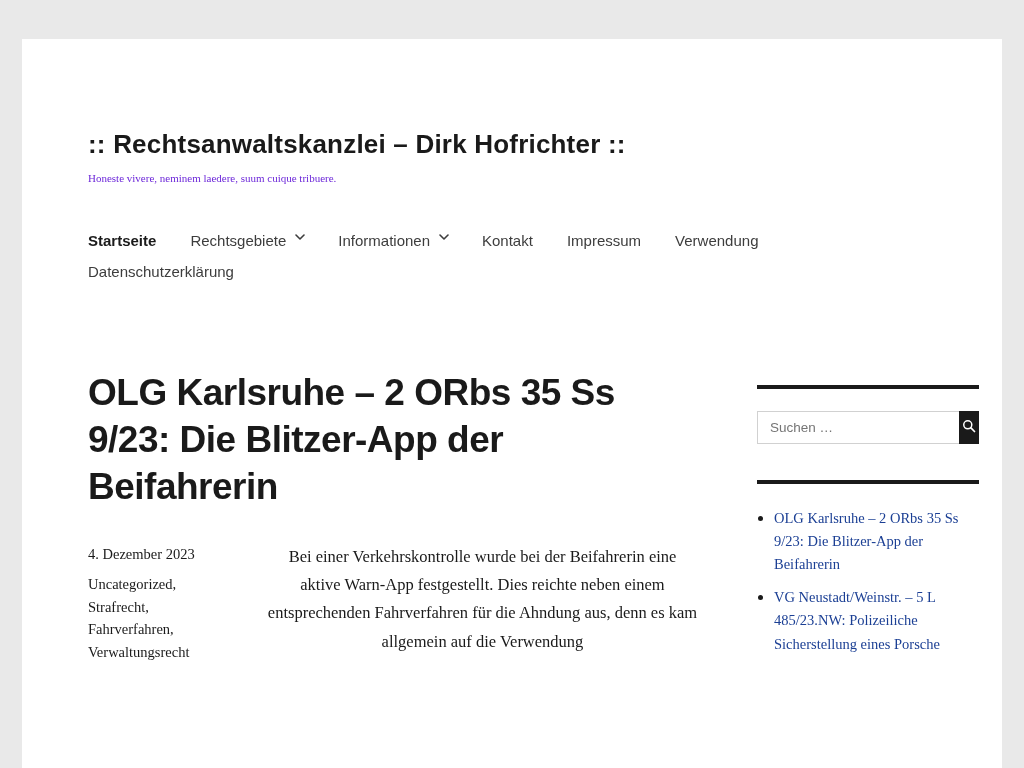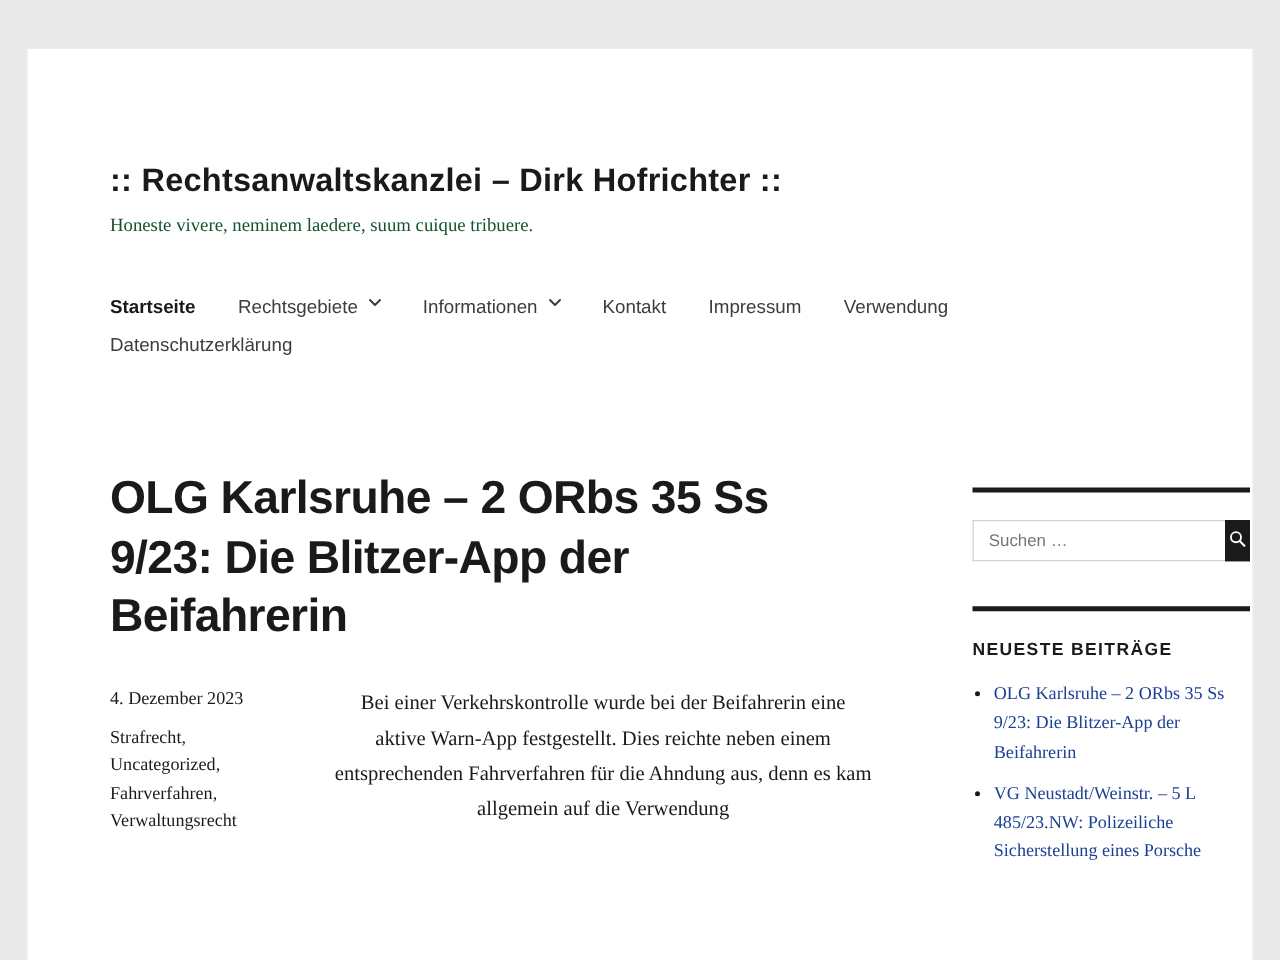--- a/index.html
+++ b/index.html
@@ -28,22 +28,22 @@
   }
   .site-title {
     font-size: 26px;
     font-weight: bold;
     color: #1a1a1a;
     letter-spacing: 0.2px;
     margin: 0;
     line-height: 1.2;
   }
   .site-description {
-    font-size: 15px;
-    color: #14532d;
+    font-size: 11px;
+    color: #6d28d9;
     margin: 11px 0 0 0;
     font-family: "Liberation Serif", serif;
     line-height: 1.4;
   }
   .main-nav {
     margin: 45px 0 0 0;
     padding: 0 66px;
     display: flex;
     flex-wrap: wrap;
     align-items: center;
@@ -112,21 +112,21 @@
     font-family: "Liberation Serif", serif;
     font-size: 16.5px;
     line-height: 1.72;
     color: #1a1a1a;
     padding-left: 19px;
   }
   .entry-content p { margin: 0; text-align: center; }
   .sidebar {
     width: 222px;
     flex: 0 0 222px;
-    margin-left: 58px;
+    margin-left: 37px;
     padding-top: 16px;
   }
   .widget {
     border-top: 4px solid #1a1a1a;
     padding-top: 22px;
     margin-bottom: 36px;
   }
   .search-form {
     display: flex;
     width: 100%;
@@ -228,22 +228,22 @@
 
   <div class="content-area">
 
     <main class="primary">
       <h2 class="entry-title">OLG Karlsruhe – 2 ORbs 35 Ss 9/23: Die Blitzer-App der Beifahrerin</h2>
 
       <div class="entry-body">
         <div class="entry-meta">
           <div class="posted-on">4. Dezember 2023</div>
           <div class="cat-list">
+            <a href="#">Uncategorized,</a>
             <a href="#">Strafrecht,</a>
-            <a href="#">Uncategorized,</a>
             <a href="#">Fahrverfahren,</a>
             <a href="#">Verwaltungsrecht</a>
           </div>
         </div>
 
         <div class="entry-content">
           <p>Bei einer Verkehrskontrolle wurde bei der Beifahrerin eine aktive Warn-App festgestellt. Dies reichte neben einem entsprechenden Fahrverfahren für die Ahndung aus, denn es kam allgemein auf die Verwendung</p>
         </div>
       </div>
     </main>
@@ -258,21 +258,20 @@
               <svg viewBox="0 0 16 16" width="14" height="14">
                 <circle cx="6.6" cy="6.6" r="4.6" stroke="#ffffff" stroke-width="1.7" fill="none"></circle>
                 <line x1="10.2" y1="10.2" x2="14.3" y2="14.3" stroke="#ffffff" stroke-width="1.9" stroke-linecap="round"></line>
               </svg>
             </span>
           </button>
         </form>
       </section>
 
       <section class="widget">
-        <h3 class="widget-title">Neueste Beiträge</h3>
         <ul class="post-list">
           <li>
             <a href="#">OLG Karlsruhe – 2 ORbs 35 Ss 9/23: Die Blitzer-App der Beifahrerin</a>
           </li>
           <li>
             <a href="#">VG Neustadt/Weinstr. – 5 L 485/23.NW: Polizeiliche Sicherstellung eines Porsche</a>
           </li>
         </ul>
       </section>
 

